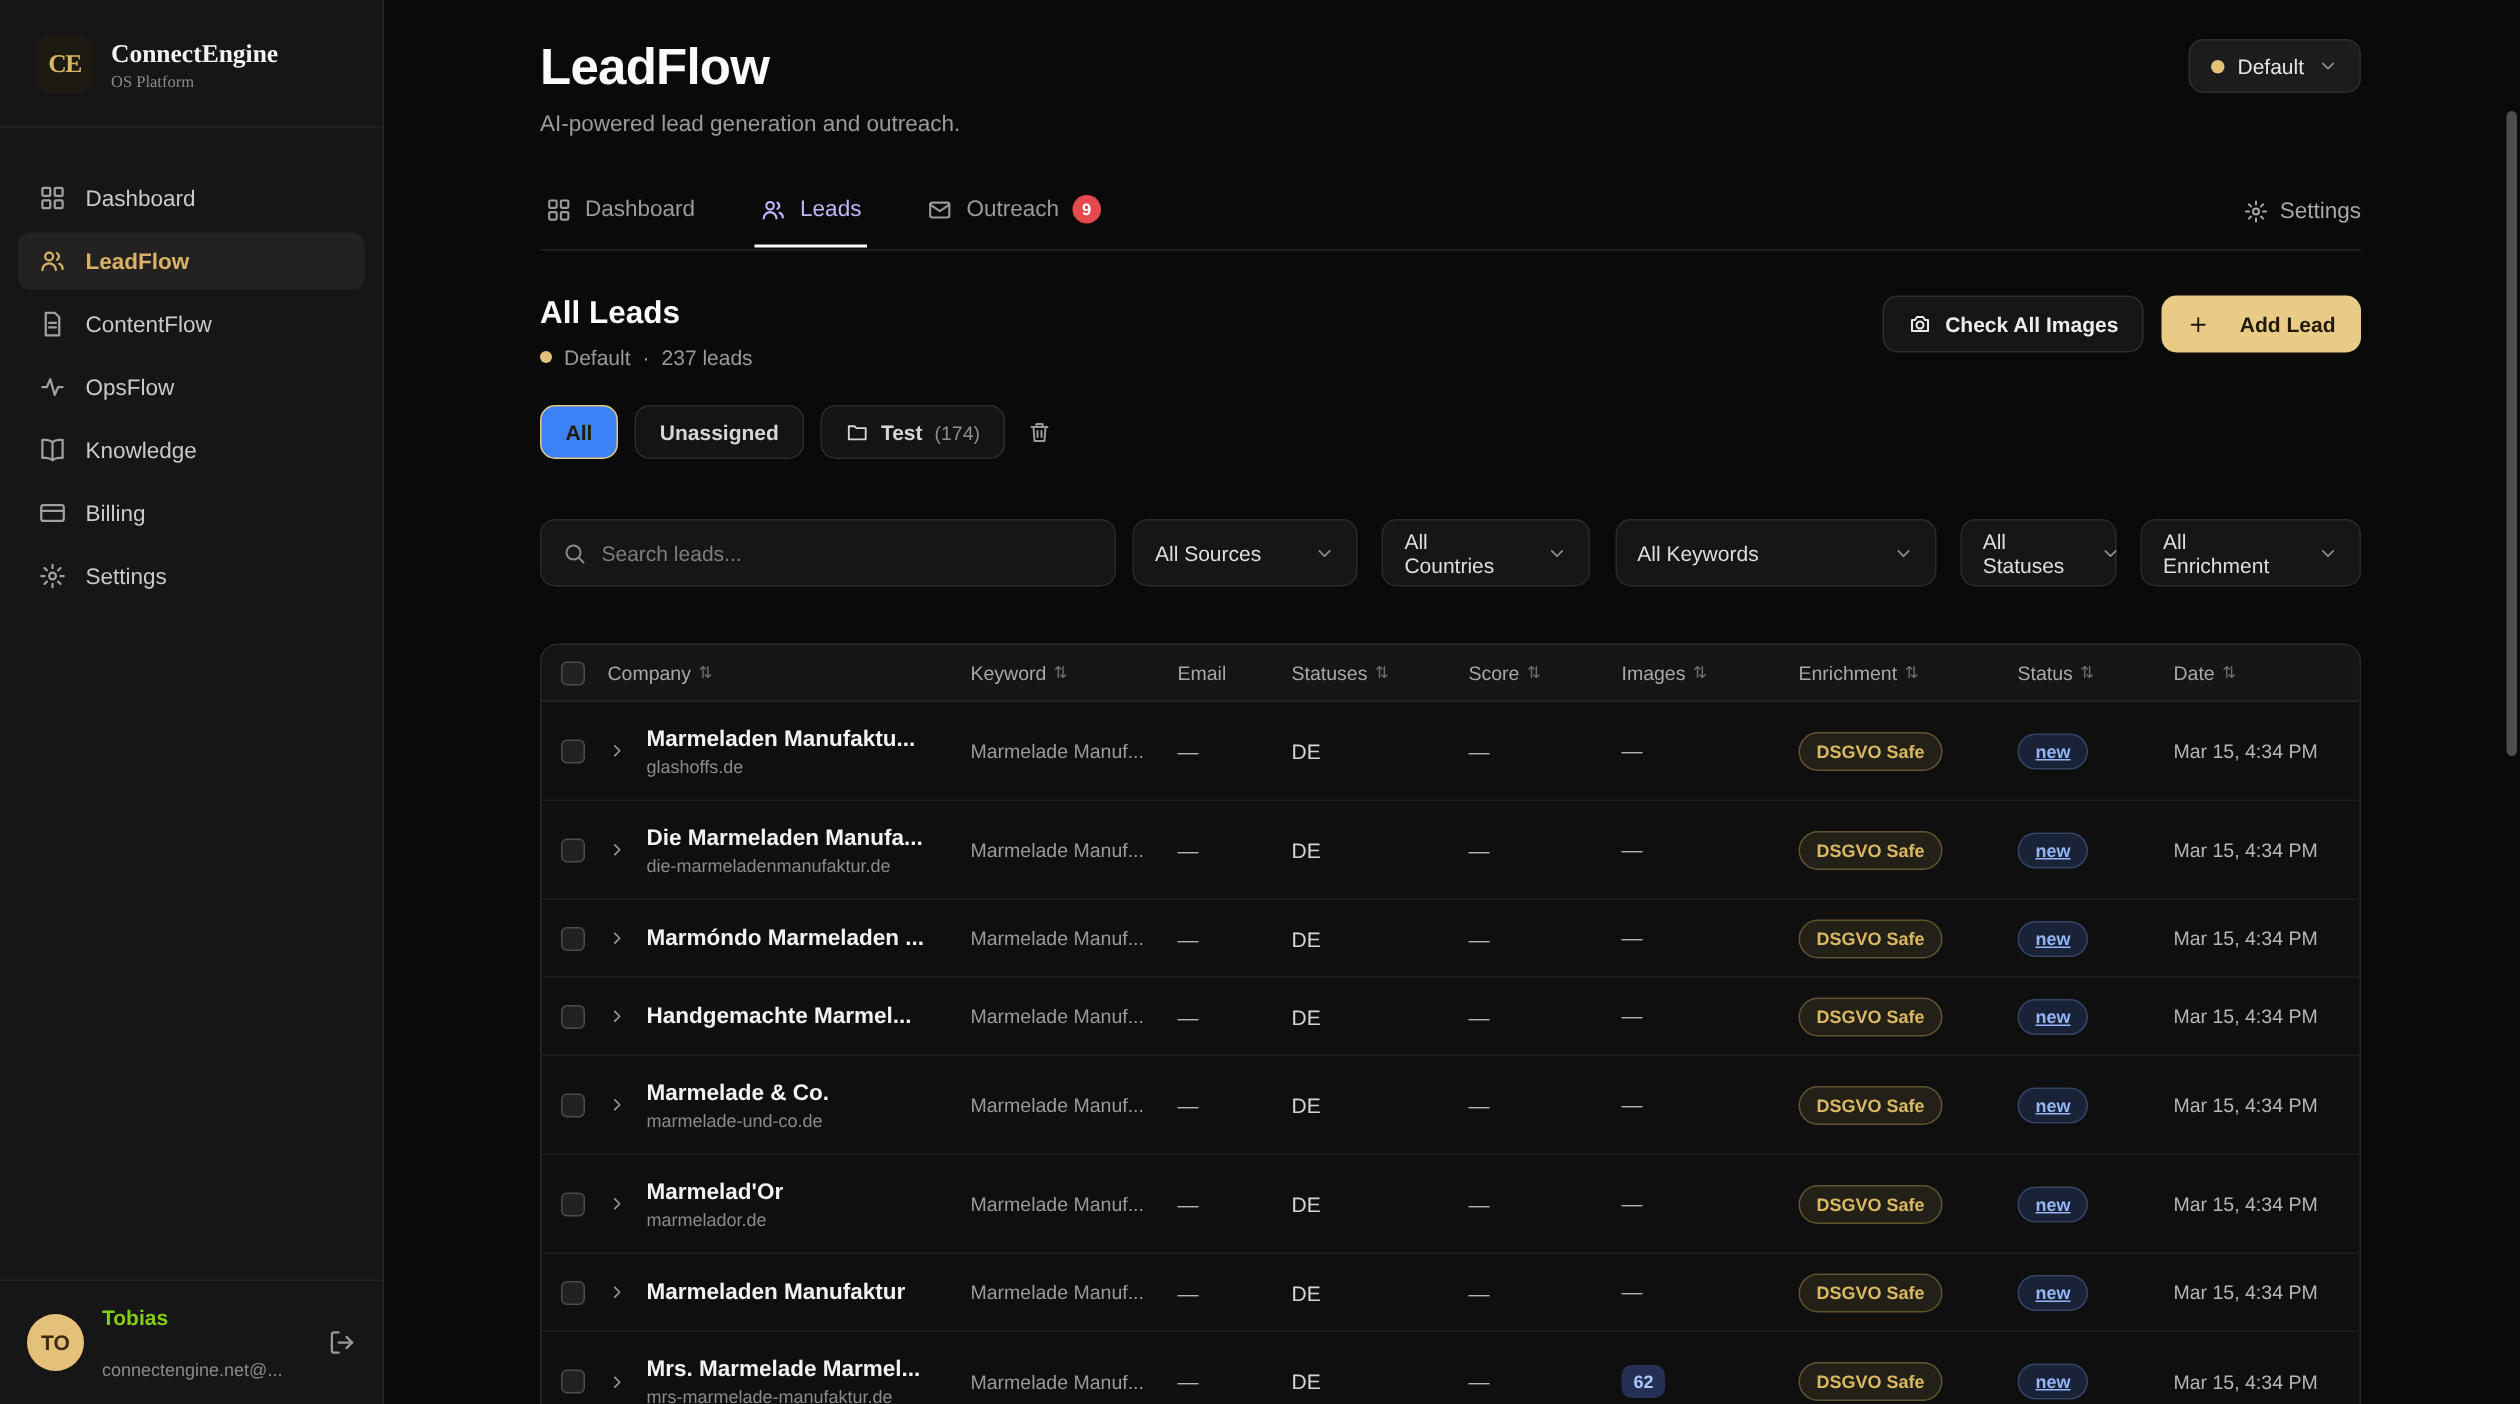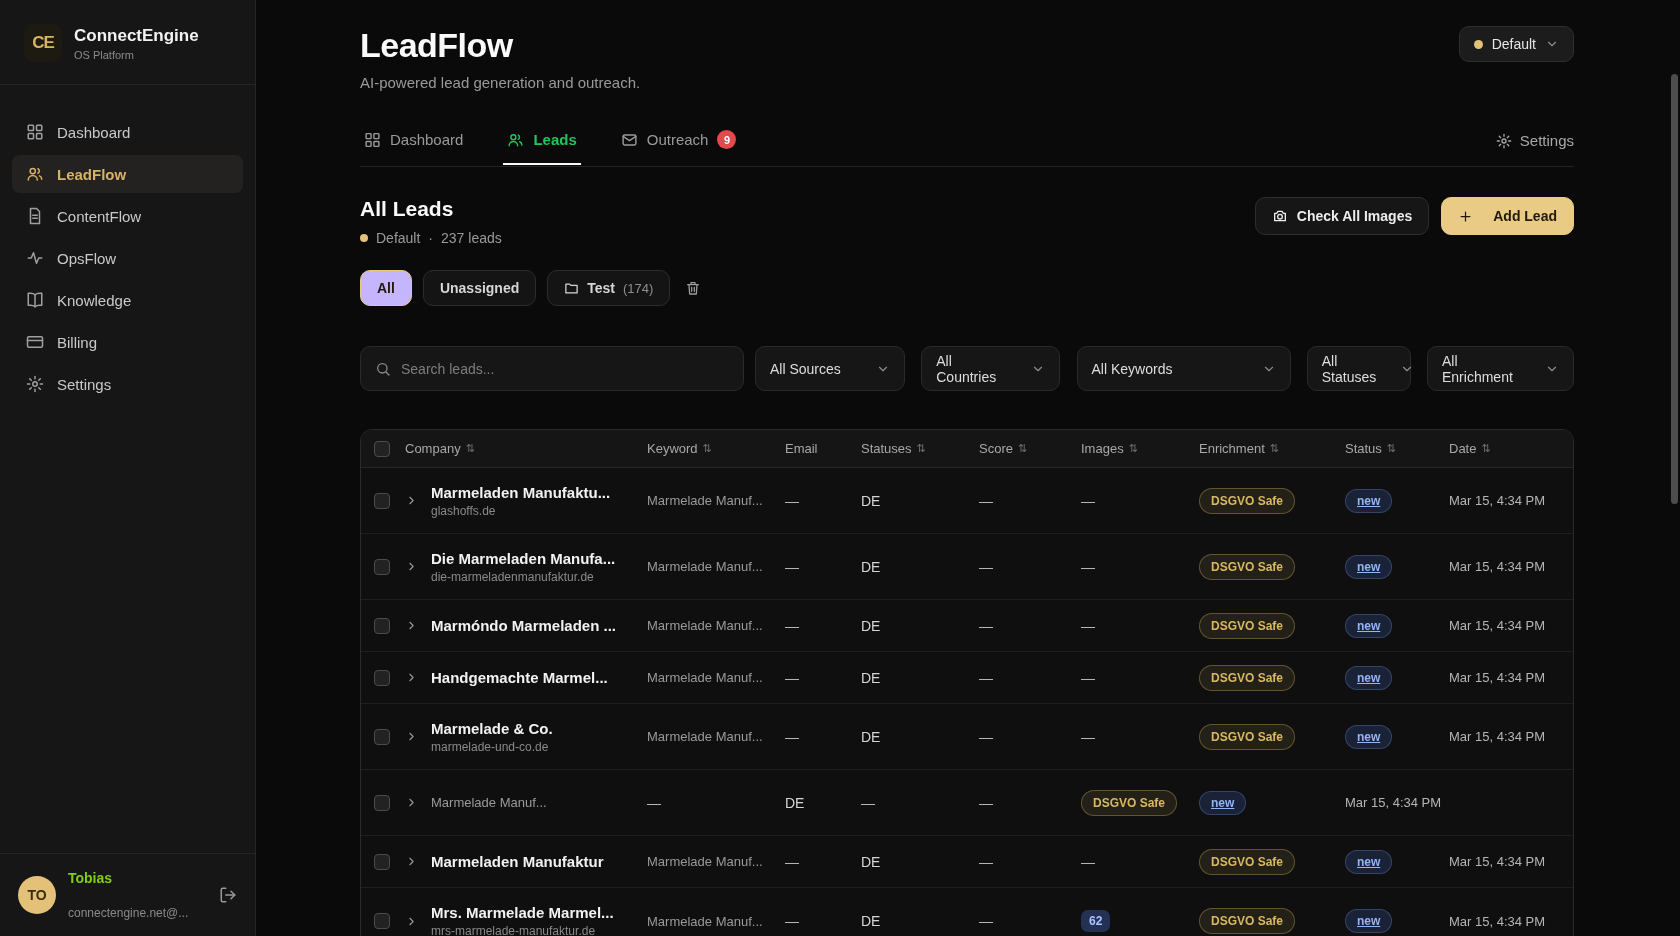--- a/index.html
+++ b/index.html
@@ -6,21 +6,21 @@
   html,body { width:1680px; height:936px; overflow:hidden; background:#0a0a0a;
     font-family:"Liberation Sans", sans-serif; color:#e8e8e8; }
 
   
   .app { display:flex; width:1680px; height:936px; position:relative; }
 
   
   .sidebar { width:256px; min-width:256px; height:100%; background:#161616;
     border-right:1px solid #262626; display:flex; flex-direction:column; }
   .brand { display:flex; align-items:center; gap:12px; padding:24px 24px 22px 24px;
-    border-bottom:1px solid #242424; }
+    border-bottom:1px solid #242424;font-family:Liberation Serif, serif; }
   .brand-mark { width:38px; height:38px; border-radius:9px; background:#1d1a12;
     display:flex; align-items:center; justify-content:center; color:#d8b561;
     font-weight:700; font-size:17px; letter-spacing:-1px; }
   .brand-name { font-size:17px; font-weight:700; color:#f2f2f2; }
   .brand-sub { font-size:11px; color:#8a8a8a; margin-top:3px; }
   .nav { padding:28px 12px; display:flex; flex-direction:column; gap:4px; flex:1; }
   .nav-item { display:flex; align-items:center; gap:13px; padding:10px 14px;
     border-radius:8px; color:#c9c9c9; font-size:15px; cursor:pointer; }
   .nav-item .ic { width:18px; height:18px; display:flex; align-items:center; color:#a0a0a0; }
   .nav-item.active { background:#242220; color:#d9b164; font-weight:600; }
@@ -46,21 +46,21 @@
   .dot-gold { width:9px; height:9px; border-radius:50%; background:#e4c178; }
   .chev { color:#8d8d8d; font-size:11px; display:flex; }
 
   
   .tabbar { display:flex; align-items:center; margin-top:26px;
     border-bottom:1px solid #242424; }
   .tab { display:flex; align-items:center; gap:9px; padding:13px 4px 15px 4px;
     margin-right:36px; font-size:15px; color:#9a9a9a; cursor:pointer;
     border-bottom:2px solid transparent; }
   .tab .ic { width:17px; height:17px; display:flex; }
-  .tab.active { color:#22c55e; font-weight:700; border-bottom:2px solid #fafafa; }
+  .tab.active { color:#c4b5fd; font-weight:400; border-bottom:2px solid #fafafa; }
   .tab-badge { background:#e5484d; color:#fff; font-size:11px; font-weight:700;
     min-width:19px; height:19px; border-radius:10px; display:flex;
     align-items:center; justify-content:center; padding:0 5px; }
   .tab-right { margin-left:auto; display:flex; align-items:center; gap:8px;
     color:#a8a8a8; font-size:15px; cursor:pointer; padding-bottom:2px; }
 
   
   .leads-row { display:flex; justify-content:space-between; align-items:flex-start;
     margin-top:30px; }
   .leads-title { font-size:21px; font-weight:700; color:#fafafa; }
@@ -72,21 +72,21 @@
     font-weight:600; color:#ededed; cursor:pointer; }
   .btn-gold { display:flex; align-items:center; gap:20px; background:#e9cb85;
     border:1px solid #e9cb85; border-radius:10px; padding:10px 16px; font-size:14px;
     font-weight:700; color:#211a08; cursor:pointer; }
 
   
   .chips { display:flex; align-items:center; gap:11px; margin-top:24px; }
   .chip { display:flex; align-items:center; gap:8px; padding:9px 16px;
     border-radius:10px; font-size:14px; font-weight:600; cursor:pointer;
     background:#141414; border:1px solid #2c2c2c; color:#d6d6d6; }
-  .chip.active { background:#c4b5fd; border-color:#e9c87f; color:#241b06; }
+  .chip.active { background:#3b82f6; border-color:#e9c87f; color:#241b06; }
   .chip .cnt { color:#8d8d8d; font-weight:400; font-size:13px; }
   .chip-trash { color:#9a9a9a; cursor:pointer; display:flex; padding:4px; }
 
   
   .filters { display:flex; gap:11px; margin-top:40px; }
   .search { width:384px; height:45px; background:#161616; border:1px solid #2a2a2a;
     border-radius:10px; display:flex; align-items:center; gap:10px; padding:0 14px; }
   .search input { background:transparent; border:none; outline:none; color:#e6e6e6;
     font-size:14px; flex:1; font-family:"Liberation Sans",sans-serif; }
   .search input::placeholder { color:#7d7d7d; }
@@ -572,20 +572,24 @@
      </div>
      <div class="cdate">Mar 15, 4:34 PM</div>
           </div>
           <div class="tgrid row tall">
             <div class="cb"></div>
      <span class="rchev">
               <svg width="13" height="13" viewBox="0 0 24 24" fill="none" stroke="currentColor" stroke-width="2" stroke-linecap="round" stroke-linejoin="round">
                 <polyline points="9 6 15 12 9 18"></polyline>
               </svg>
             </span>
+     <div>
+       <div class="cname">Marmelad'Or</div>
+       <div class="cdomain">marmelador.de</div>
+     </div>
      <div class="ckw">Marmelade Manuf...</div>
      <div class="cdash">—</div>
      <div class="ccountry">DE</div>
      <div class="cdash">—</div>
      <div>
        <span class="cdash">—</span>
      </div>
      <div>
        <span class="pill-enrich">DSGVO Safe</span>
      </div>

